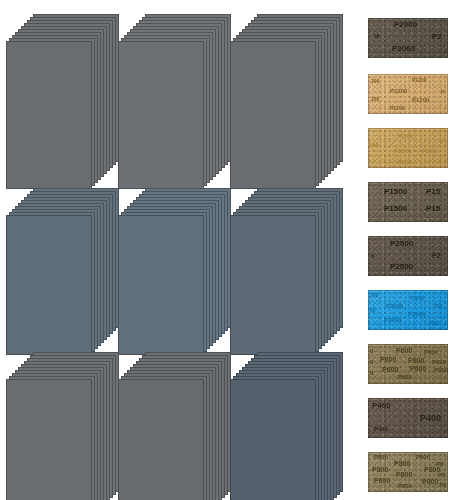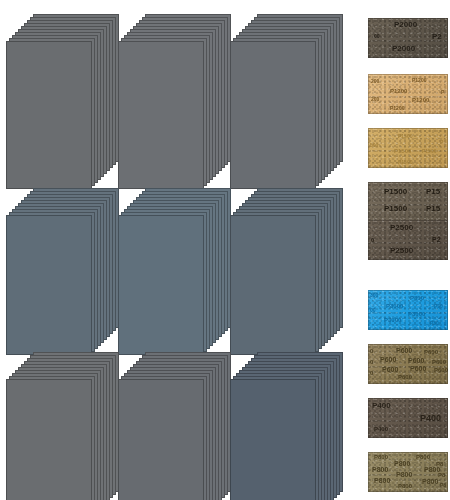--- a/index.html
+++ b/index.html
@@ -203,21 +203,21 @@
       <div class="strip" style="left: 368px; top: 182px; width: 80px; height: 40px; background: linear-gradient(135deg, rgb(119, 108, 92) 0%, rgb(108, 98, 83) 48%, rgb(97, 88, 73) 100%);">
         <div class="strip-inner">
           <div class="grain"></div>
           <span class="grit-lbl" style="left: 16px; top: 6px; font-size: 8px; color: rgb(35, 29, 20);">P1500</span>
           <span class="grit-lbl" style="left: 58px; top: 6px; font-size: 8px; color: rgb(35, 29, 20);">P15</span>
           <span class="grit-lbl" style="left: 16px; top: 23px; font-size: 8px; color: rgb(35, 29, 20);">P1500</span>
           <span class="grit-lbl" style="left: 58px; top: 23px; font-size: 8px; color: rgb(35, 29, 20);">P15</span>
           <div class="edge"></div>
         </div>
       </div>
-      <div class="strip" style="left: 368px; top: 220px; width: 80px; height: 40px; background: linear-gradient(135deg, rgb(107, 96, 83) 0%, rgb(96, 86, 74) 48%, rgb(86, 77, 66) 100%);">
+      <div class="strip" style="left: 368px; top: 236px; width: 80px; height: 40px; background: linear-gradient(135deg, rgb(107, 96, 83) 0%, rgb(96, 86, 74) 48%, rgb(86, 77, 66) 100%);">
         <div class="strip-inner">
           <div class="grain"></div>
           <span class="grit-lbl" style="left: 22px; top: 4px; font-size: 8px; color: rgb(36, 29, 21);">P2500</span>
           <span class="grit-lbl" style="left: 3px; top: 17px; font-size: 6px; color: rgb(36, 29, 21);">0</span>
           <span class="grit-lbl" style="left: 64px; top: 16px; font-size: 7px; color: rgb(36, 29, 21);">P2</span>
           <span class="grit-lbl" style="left: 22px; top: 27px; font-size: 8px; color: rgb(36, 29, 21);">P2500</span>
           <div class="edge"></div>
         </div>
       </div>
       <div class="strip" style="left: 368px; top: 290px; width: 80px; height: 40px; background: linear-gradient(135deg, rgb(53, 170, 230) 0%, rgb(31, 158, 224) 48%, rgb(22, 144, 212) 100%);">

